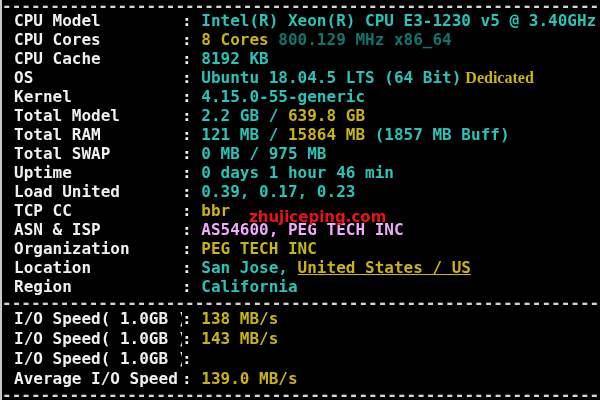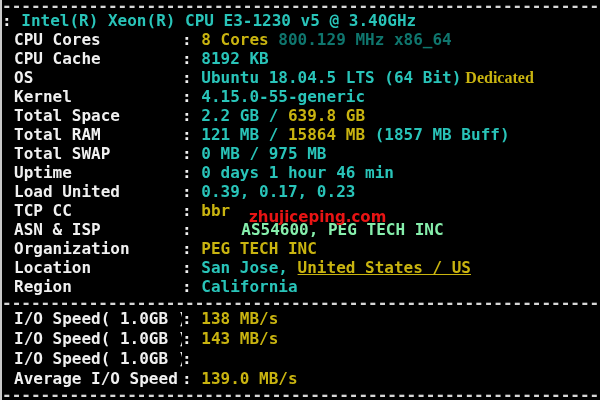--- a/index.html
+++ b/index.html
@@ -59,32 +59,32 @@
     color: var(--red, #e81414);
   }
 </style>
 </head>
 <body>
 
 <div class="terminal">
   <div class="sep top">----------------------------------------------------------------</div>
 
   <div class="section-system" id="system-section">
-      <div class="row"><span class="colon">: </span><span class="value"><span style="color: rgb(41, 196, 185);">Intel(R) Xeon(R) CPU E3-1230 v5 @ 3.40GHz</span></span></div>
+      <div class="row"><span class="label">CPU Model</span><span class="colon">: </span><span class="value"><span style="color: rgb(41, 196, 185);">Intel(R) Xeon(R) CPU E3-1230 v5 @ 3.40GHz</span></span></div>
       <div class="row"><span class="label">CPU Cores</span><span class="colon">: </span><span class="value"><span style="color: rgb(201, 180, 16);">8 Cores</span><span style="color: #0f766e;"> 800.129 MHz x86_64</span></span></div>
       <div class="row"><span class="label">CPU Cache</span><span class="colon">: </span><span class="value"><span style="color: rgb(41, 196, 185);">8192 KB</span></span></div>
       <div class="row"><span class="label">OS</span><span class="colon">: </span><span class="value"><span style="color: rgb(41, 196, 185);">Ubuntu 18.04.5 LTS (64 Bit)</span><span style="color: rgb(201, 180, 16); font-family: Liberation Serif, serif;"> Dedicated</span></span></div>
       <div class="row"><span class="label">Kernel</span><span class="colon">: </span><span class="value"><span style="color: rgb(41, 196, 185);">4.15.0-55-generic</span></span></div>
-      <div class="row"><span class="label">Total Space</span><span class="colon">: </span><span class="value"><span style="color: rgb(41, 196, 185);">2.2 GB / </span><span style="color: rgb(201, 180, 16);">639.8 GB</span></span></div>
+      <div class="row"><span class="label">Total Model</span><span class="colon">: </span><span class="value"><span style="color: rgb(41, 196, 185);">2.2 GB / </span><span style="color: rgb(201, 180, 16);">639.8 GB</span></span></div>
       <div class="row"><span class="label">Total RAM</span><span class="colon">: </span><span class="value"><span style="color: rgb(41, 196, 185);">121 MB / </span><span style="color: rgb(201, 180, 16);">15864 MB</span><span style="color: rgb(41, 196, 185);"> (1857 MB Buff)</span></span></div>
       <div class="row"><span class="label">Total SWAP</span><span class="colon">: </span><span class="value"><span style="color: rgb(41, 196, 185);">0 MB / 975 MB</span></span></div>
       <div class="row"><span class="label">Uptime</span><span class="colon">: </span><span class="value"><span style="color: rgb(41, 196, 185);">0 days 1 hour 46 min</span></span></div>
       <div class="row"><span class="label">Load United</span><span class="colon">: </span><span class="value"><span style="color: rgb(41, 196, 185);">0.39, 0.17, 0.23</span></span></div>
       <div class="row"><span class="label">TCP CC</span><span class="colon">: </span><span class="value"><span style="color: rgb(201, 180, 16);">bbr</span></span></div>
-      <div class="row"><span class="label">ASN &amp; ISP</span><span class="colon">: </span><span class="value"><span style="color: #86efac; margin-left: 40px;">AS54600, PEG TECH INC</span></span></div>
+      <div class="row"><span class="label">ASN &amp; ISP</span><span class="colon">: </span><span class="value"><span style="color: #f0abfc;">AS54600, PEG TECH INC</span></span></div>
       <div class="row"><span class="label">Organization</span><span class="colon">: </span><span class="value"><span style="color: rgb(201, 180, 16);">PEG TECH INC</span></span></div>
       <div class="row"><span class="label">Location</span><span class="colon">: </span><span class="value"><span style="color: rgb(41, 196, 185);">San Jose, </span><span style="color: rgb(201, 180, 16); text-decoration: underline;">United States / US</span></span></div>
       <div class="row"><span class="label">Region</span><span class="colon">: </span><span class="value"><span style="color: rgb(41, 196, 185);">California</span></span></div>
     </div>
 
   <div class="sep middle">----------------------------------------------------------------</div>
 
   <div class="section-io" id="io-section">
       <div class="row"><span class="label">I/O Speed( 1.0GB )</span><span class="colon">: </span><span class="value"><span style="color: rgb(201, 180, 16);">138 MB/s</span></span></div>
       <div class="row"><span class="label">I/O Speed( 1.0GB )</span><span class="colon">: </span><span class="value"><span style="color: rgb(201, 180, 16);">143 MB/s</span></span></div>

